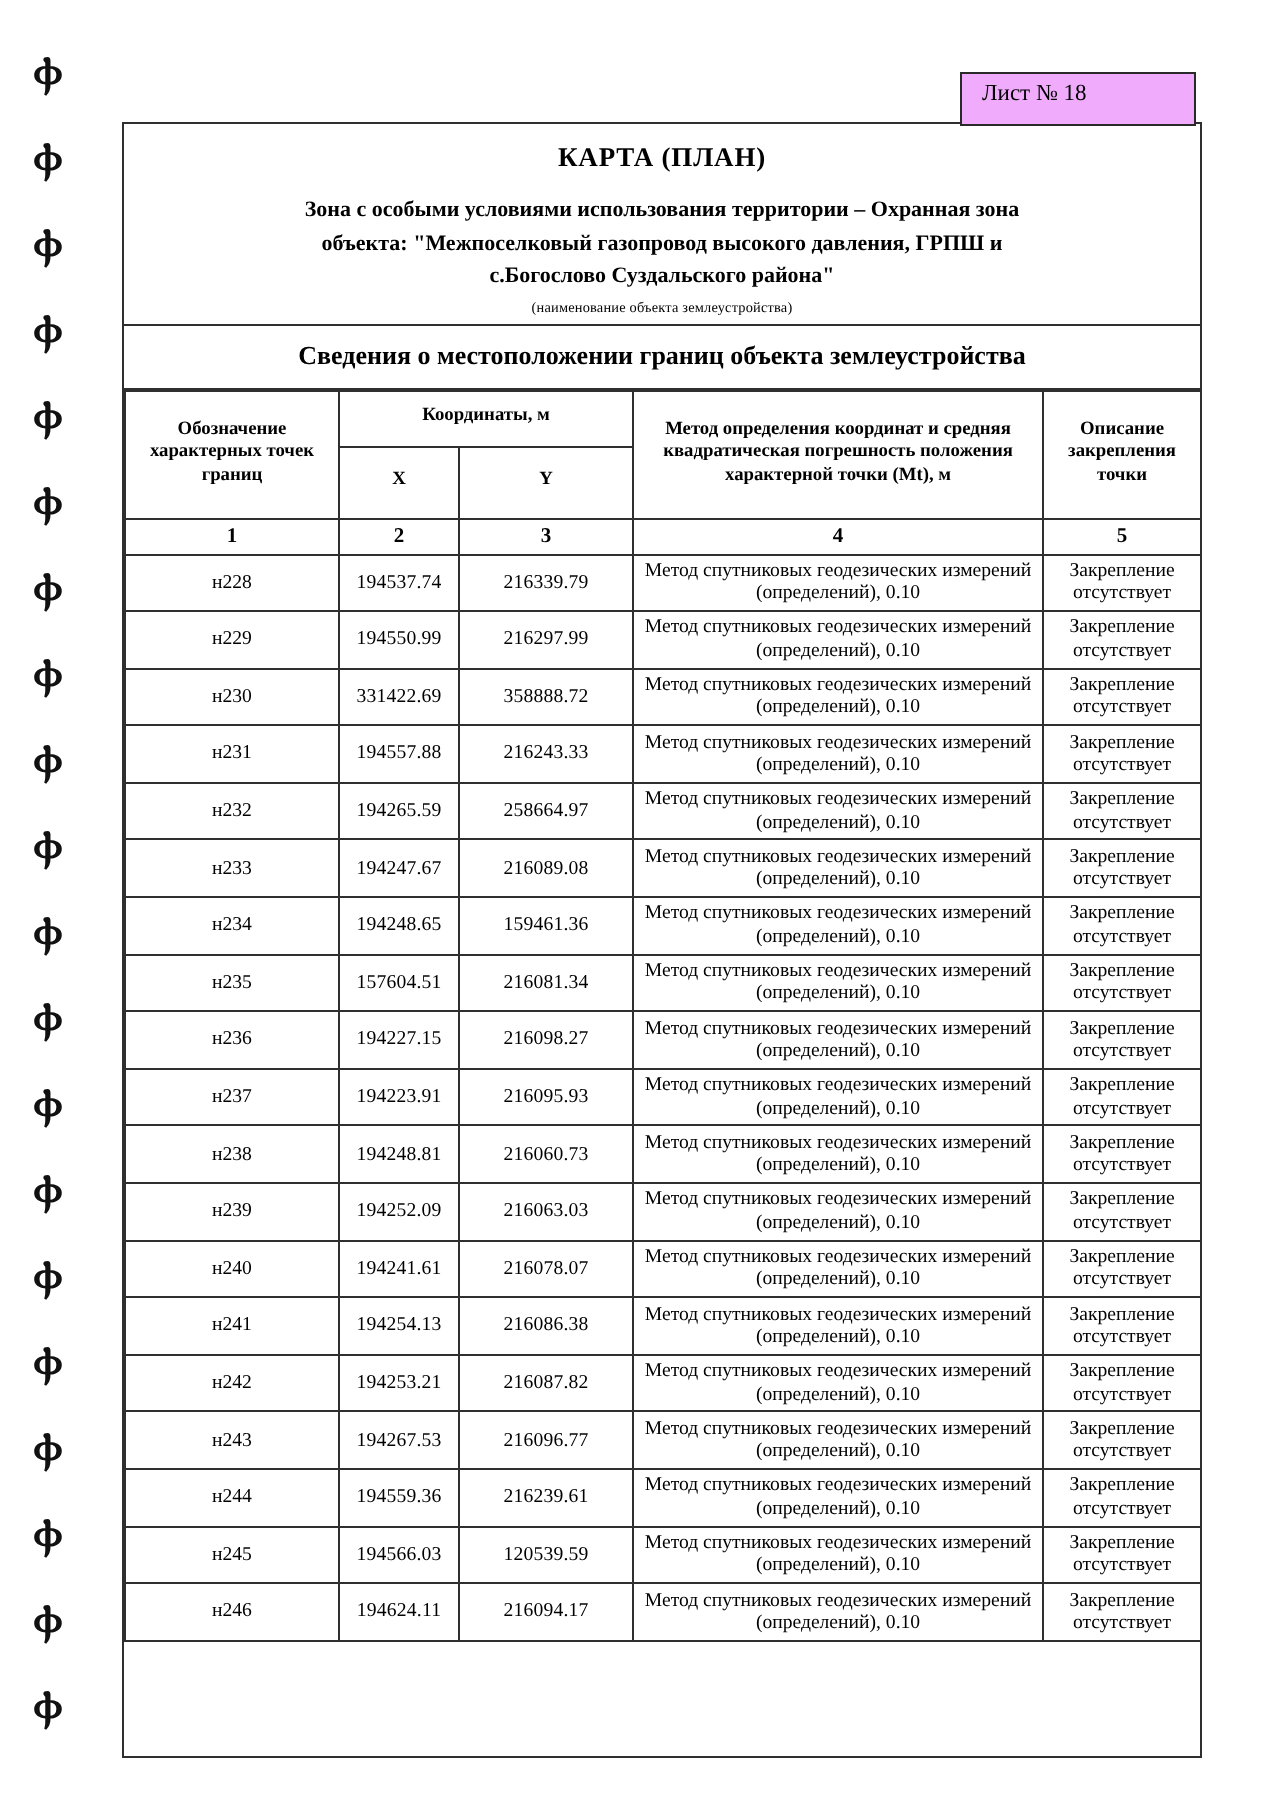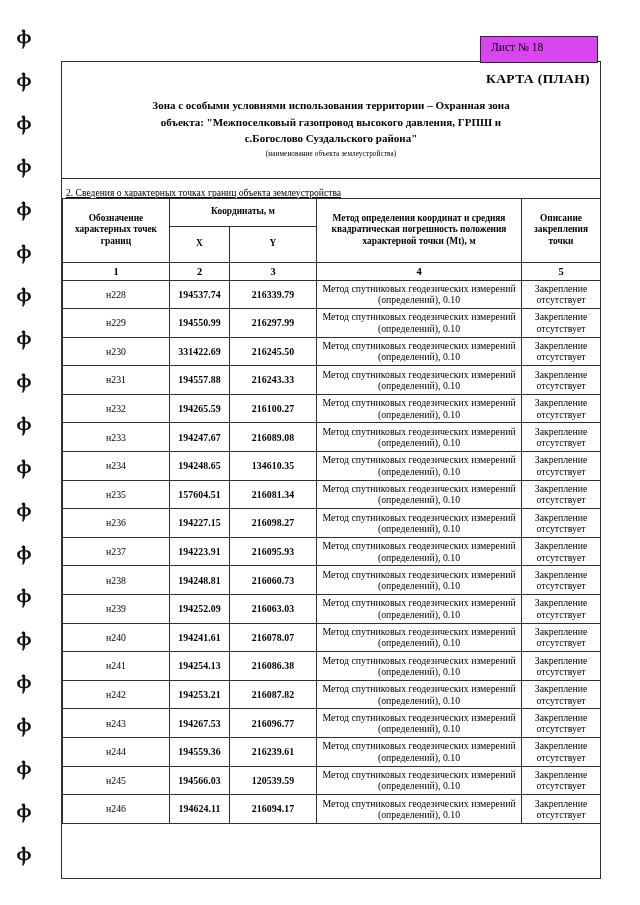--- a/index.html
+++ b/index.html
@@ -39,21 +39,21 @@
 
   
   #sheet-no-box {
     position: absolute;
     left: 480px;
     top: 36px;
     width: 118px;
     height: 27px;
     border: 1.3px solid #2a2a2a;
     box-sizing: border-box;
-    background: #d946ef;
+    background: #f0abfc;
     z-index: 4;
   }
   #sheet-no-box .txt {
     position: absolute;
     left: 10px;
     top: 4px;
     font-size: 11.5px;
   }
 
   
@@ -75,31 +75,30 @@
   
   #title-block {
     padding: 9px 10px 2px 10px;
     text-align: center;
   }
   #doc-title {
     font-size: 13.5px;
     font-weight: bold;
     letter-spacing: .4px;
     margin-bottom: 10px;
-    text-align: right;
   }
   .obj-line {
     font-size: 11px;
     font-weight: bold;
     line-height: 16.5px;
   }
   #title-caption {
     font-size: 7.2px;
     margin-top: 3px;
-    margin-bottom: 18px;
+    margin-bottom: 2px;
     letter-spacing: .1px;
   }
 
   
   #section-band {
     height: 31px;
     display: flex;
     align-items: center;
     justify-content: center;
   }
@@ -153,21 +152,21 @@
     font-size: 9.8px;
     text-align: center;
     vertical-align: middle;
     line-height: 11.4px;
   }
   td.c-method, td.c-descr {
     font-size: 9.2px;
     line-height: 11.2px;
     padding: 1px 3px;
   }
-  td.c-x, td.c-y { letter-spacing: .1px; font-weight: bold; }
+  td.c-x, td.c-y { letter-spacing: .1px; }
 </style>
 </head>
 <body>
 
 <div id="scan-margin">
     <div class="staple-mark" style="top: 28px;">Ⲫ</div>
     <div class="staple-mark" style="top: 71px;">Ⲫ</div>
     <div class="staple-mark" style="top: 114px;">Ⲫ</div>
     <div class="staple-mark" style="top: 157px;">Ⲫ</div>
     <div class="staple-mark" style="top: 200px;">Ⲫ</div>
@@ -195,24 +194,24 @@
 <div id="page-frame">
 
   <div id="title-block" class="hsep">
     <div id="doc-title">КАРТА (ПЛАН)</div>
     <div class="obj-line">Зона с особыми условиями использования территории – Охранная зона</div>
     <div class="obj-line">объекта: "Межпоселковый газопровод высокого давления, ГРПШ и</div>
     <div class="obj-line">с.Богослово Суздальского района"</div>
     <div id="title-caption">(наименование объекта землеустройства)</div>
   </div>
 
-
-  <div id="subsection-band">
-    <div id="subsection-title">2. Сведения о характерных точках границ объекта землеустройства</div>
+  <div id="section-band" class="hsep">
+    <div id="section-title">Сведения о местоположении границ объекта землеустройства</div>
   </div>
+
 
   <table id="points-table">
     <colgroup>
       <col style="width:107px">
       <col style="width:60px">
       <col style="width:87px">
       <col style="width:205px">
       <col style="width:79px">
     </colgroup>
     <thead>
@@ -245,49 +244,49 @@
         <tr>
           <td class="c-point">н229</td>
           <td class="c-x">194550.99</td>
           <td class="c-y">216297.99</td>
           <td class="c-method">Метод спутниковых геодезических измерений (определений), 0.10</td>
           <td class="c-descr">Закрепление отсутствует</td>
         </tr>
         <tr>
           <td class="c-point">н230</td>
           <td class="c-x">331422.69</td>
-          <td class="c-y">216245.50</td>
+          <td class="c-y">358888.72</td>
           <td class="c-method">Метод спутниковых геодезических измерений (определений), 0.10</td>
           <td class="c-descr">Закрепление отсутствует</td>
         </tr>
         <tr>
           <td class="c-point">н231</td>
           <td class="c-x">194557.88</td>
           <td class="c-y">216243.33</td>
           <td class="c-method">Метод спутниковых геодезических измерений (определений), 0.10</td>
           <td class="c-descr">Закрепление отсутствует</td>
         </tr>
         <tr>
           <td class="c-point">н232</td>
           <td class="c-x">194265.59</td>
-          <td class="c-y">216100.27</td>
+          <td class="c-y">258664.97</td>
           <td class="c-method">Метод спутниковых геодезических измерений (определений), 0.10</td>
           <td class="c-descr">Закрепление отсутствует</td>
         </tr>
         <tr>
           <td class="c-point">н233</td>
           <td class="c-x">194247.67</td>
           <td class="c-y">216089.08</td>
           <td class="c-method">Метод спутниковых геодезических измерений (определений), 0.10</td>
           <td class="c-descr">Закрепление отсутствует</td>
         </tr>
         <tr>
           <td class="c-point">н234</td>
           <td class="c-x">194248.65</td>
-          <td class="c-y">134610.35</td>
+          <td class="c-y">159461.36</td>
           <td class="c-method">Метод спутниковых геодезических измерений (определений), 0.10</td>
           <td class="c-descr">Закрепление отсутствует</td>
         </tr>
         <tr>
           <td class="c-point">н235</td>
           <td class="c-x">157604.51</td>
           <td class="c-y">216081.34</td>
           <td class="c-method">Метод спутниковых геодезических измерений (определений), 0.10</td>
           <td class="c-descr">Закрепление отсутствует</td>
         </tr>

